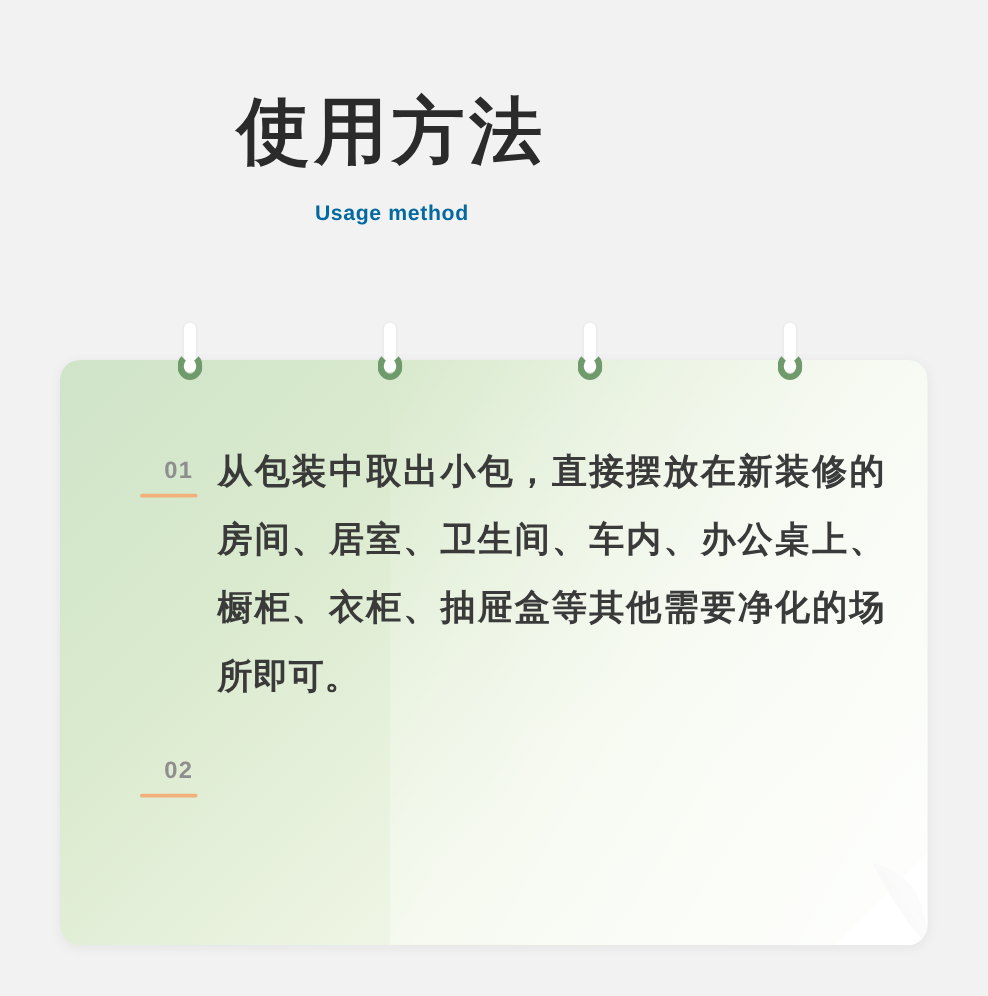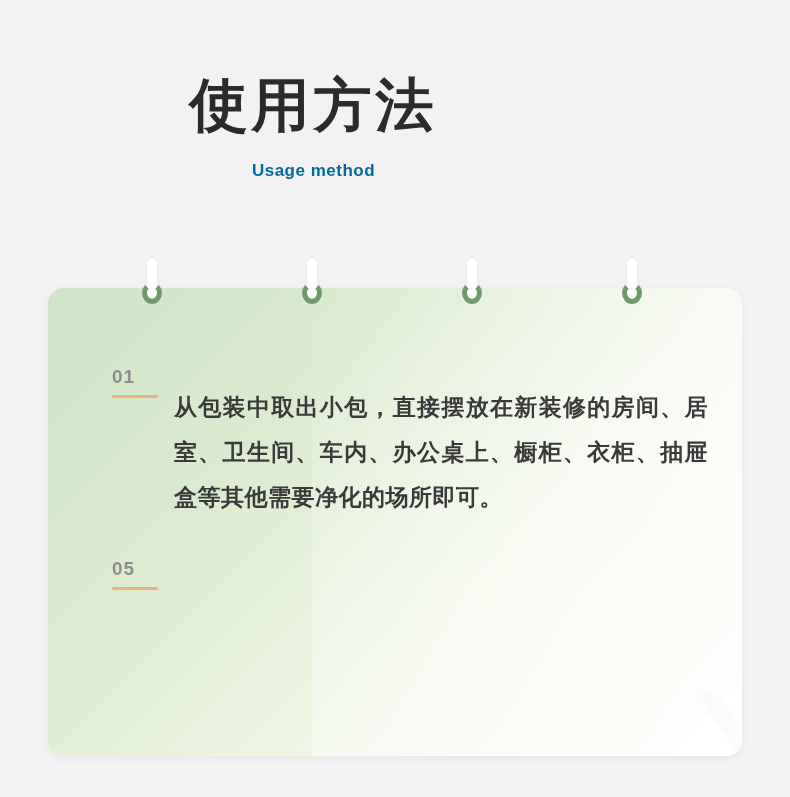--- a/index.html
+++ b/index.html
@@ -129,47 +129,47 @@
   }
   .item {
     display: flex;
     align-items: flex-start;
     margin-bottom: 22px;
   }
   .num-col {
     width: 62px;
     flex: 0 0 62px;
     padding-top: 16px;
+    text-align: center;
   }
   .num {
     font-family: "Liberation Sans", sans-serif;
     font-size: 19px;
     font-weight: 700;
     color: #8e8e8e;
     letter-spacing: 1px;
     padding-bottom: 5px;
     display: inline-block;
   }
   .num-rule {
     width: 46px;
     height: 3px;
     background: #f2b07a;
     border-radius: 2px;
     margin-top: 2px;
   }
   .text {
     flex: 1;
     font-family: "DejaVu Sans", "Liberation Sans", sans-serif;
-    font-size: 23px;
+    font-size: 28px;
     font-weight: 700;
     color: #3a3a3a;
     line-height: 1.95;
     letter-spacing: 0.5px;
     text-align: justify;
-    margin-top: 35px;
   }
 </style>
 </head>
 <body>
 
 <div class="page">
 
   <div class="header">
     <div class="title">使用方法</div>
     <div class="subtitle">Usage method</div>
@@ -211,20 +211,20 @@
       <div class="item">
         <div class="num-col">
           <div class="num">01</div>
           <div class="num-rule"></div>
         </div>
         <div class="text">从包装中取出小包，直接摆放在新装修的房间、居室、卫生间、车内、办公桌上、橱柜、衣柜、抽屉盒等其他需要净化的场所即可。</div>
       </div>
 
       <div class="item">
         <div class="num-col">
-          <div class="num">05</div>
+          <div class="num">02</div>
           <div class="num-rule"></div>
         </div>
       </div>
 
     </div>
   </div>
 </div>
 
 </body></html>

